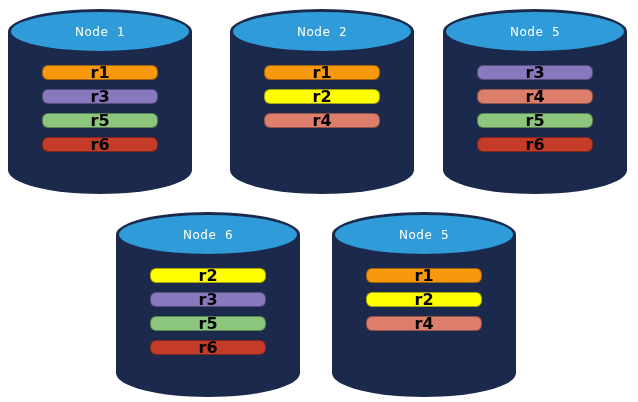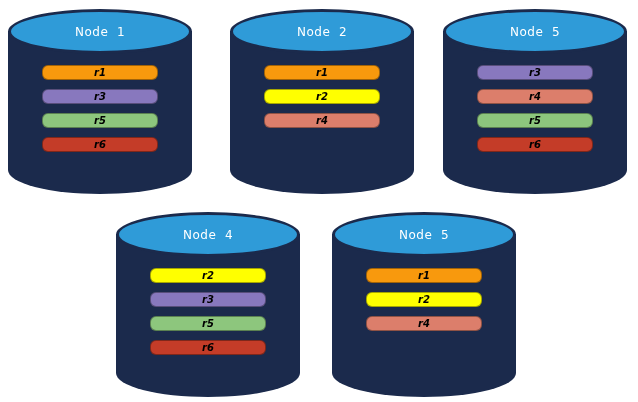--- a/index.html
+++ b/index.html
@@ -62,25 +62,24 @@
     width: 116px;
     height: 15px;
     margin-bottom: 9px;
     border-radius: 6px;
     border: 1px solid rgba(0,0,0,0.35);
     display: flex;
     align-items: center;
     justify-content: center;
   }
   .replica-label {
-    font-size: 10px;
+    font-size: 16px;
     font-weight: bold;
     color: var(--replica-text, #000000);
     line-height: 1;
-    font-style: italic;
   }
   
   .pos-node-1 { left: 8px;   top: 9px; }
   .pos-node-2 { left: 230px; top: 9px; padding-left: 28px; }
   .pos-node-3 { left: 443px; top: 9px; }
   .pos-node-4 { left: 116px; top: 212px; }
   .pos-node-5 { left: 332px; top: 212px; }
 </style>
 </head>
 <body>
@@ -139,21 +138,21 @@
           <span class="replica-label">r5</span>
         </div>
         <div class="replica-bar" style="background: rgb(196, 60, 40);">
           <span class="replica-label">r6</span>
         </div>
       </div>
   </div>
     <div class="cylinder pos-node-4">
     <div class="cyl-body"></div>
     <div class="cyl-top">
-      <div class="node-title">Node  4</div>
+      <div class="node-title">Node  6</div>
     </div>
     <div class="replica-list">
         <div class="replica-bar" style="background: rgb(255, 255, 0);">
           <span class="replica-label">r2</span>
         </div>
         <div class="replica-bar" style="background: rgb(136, 120, 190);">
           <span class="replica-label">r3</span>
         </div>
         <div class="replica-bar" style="background: rgb(141, 198, 125);">
           <span class="replica-label">r5</span>

